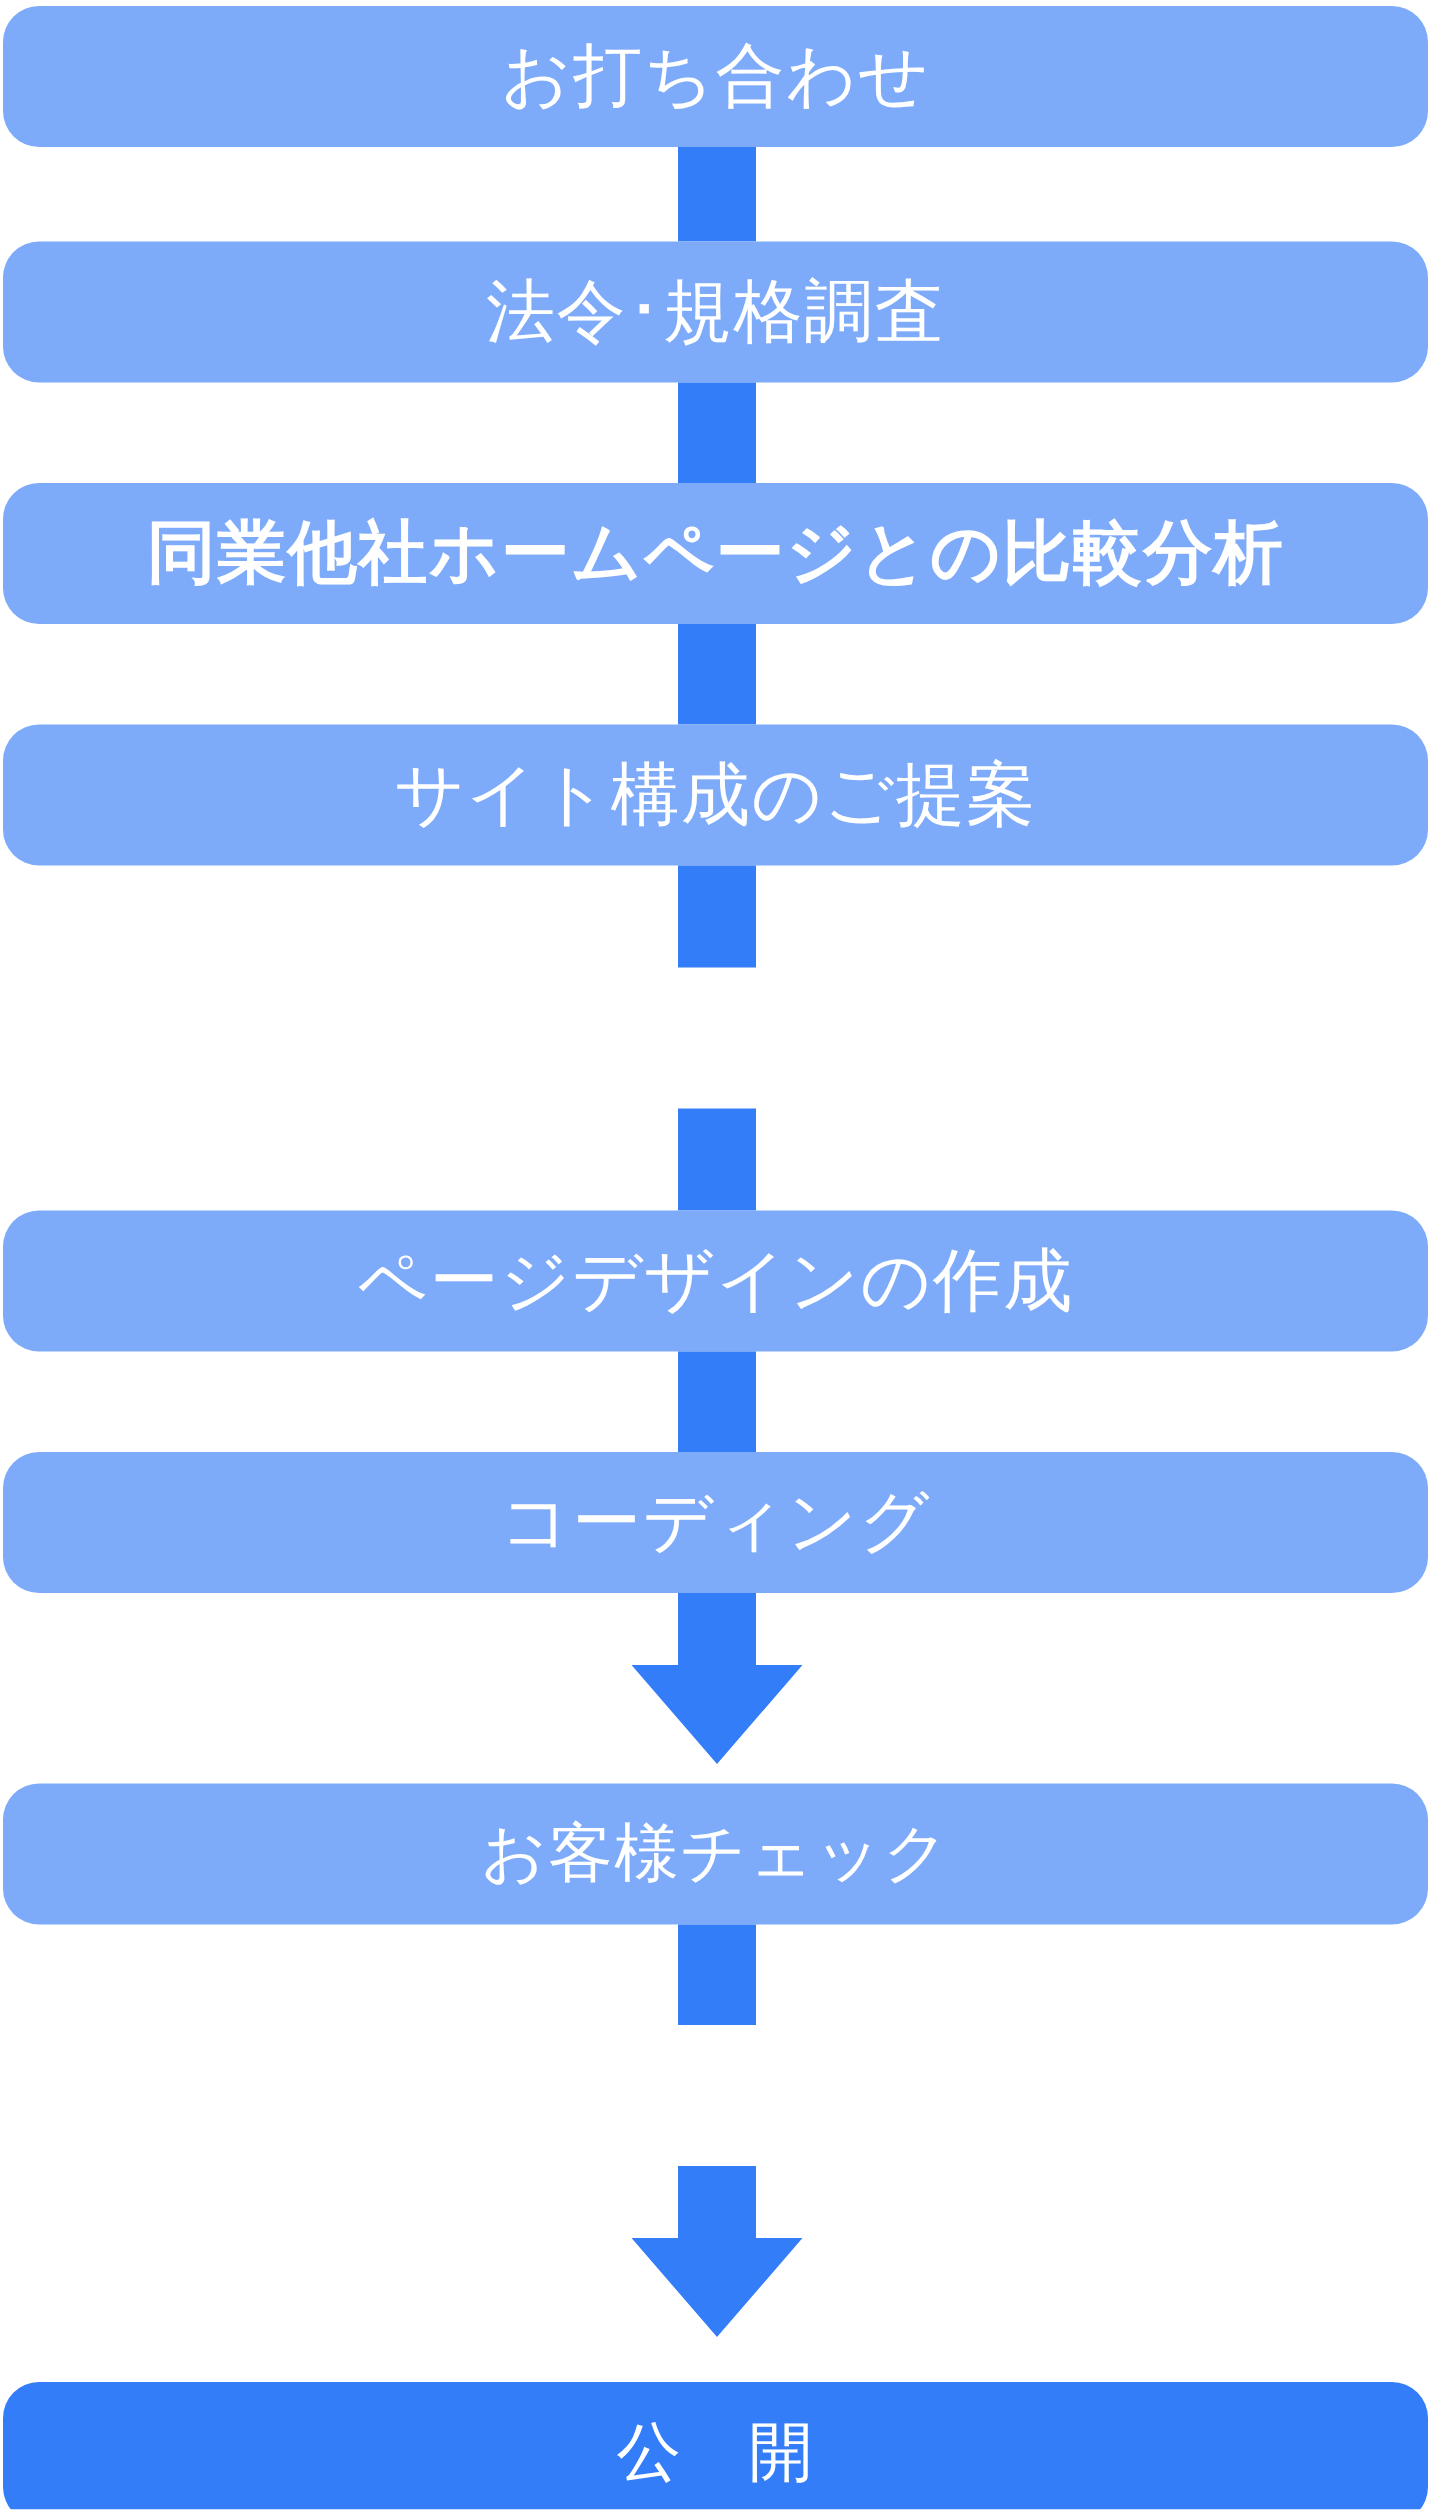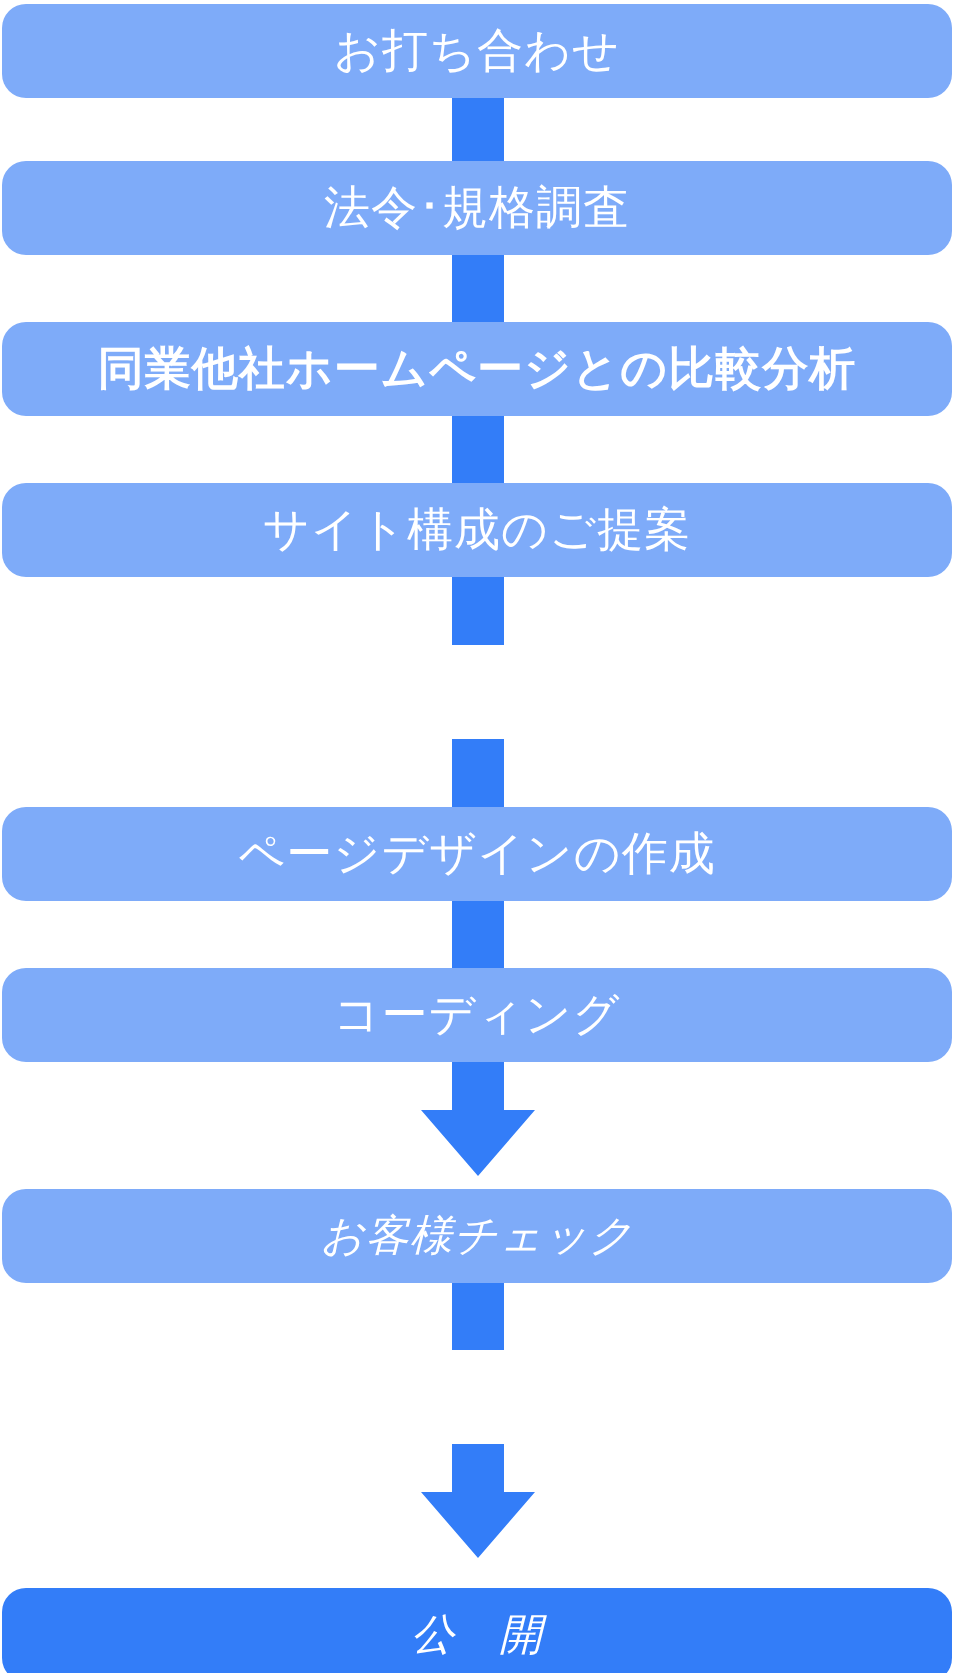--- a/index.html
+++ b/index.html
@@ -30,21 +30,20 @@
     display: flex;
     align-items: center;
     justify-content: center;
     font-size: 46px;
     font-weight: 300;
     letter-spacing: 1px;
     white-space: nowrap;
   }
   .step-box.small-text {
     font-size: 43px;
-    font-style: italic;
   }
   .step-box.accent {
     background: var(--accent-fill, #337DF8);
     margin-top: 12px;
   }
   .connector-bar {
     position: absolute;
     left: 452px;
     width: 52px;
     background: var(--connector-fill, #337DF8);

